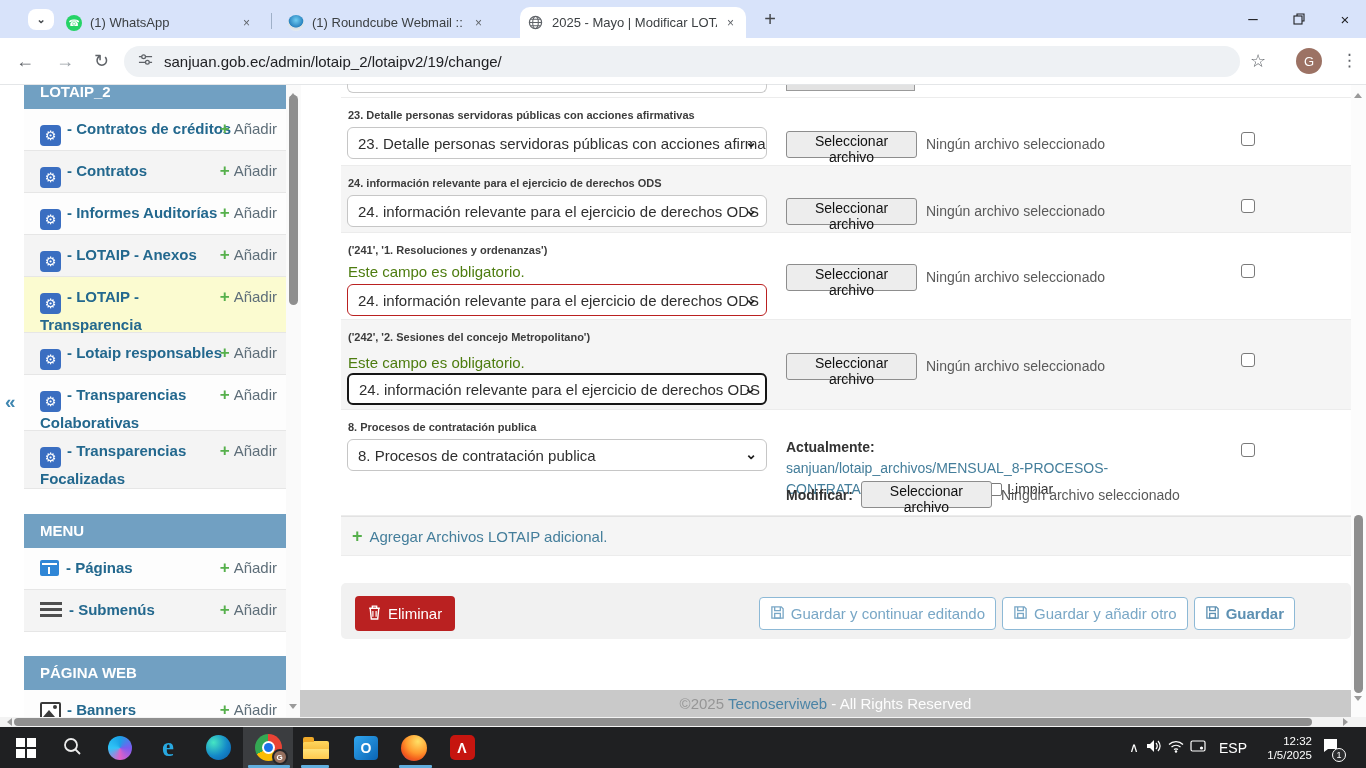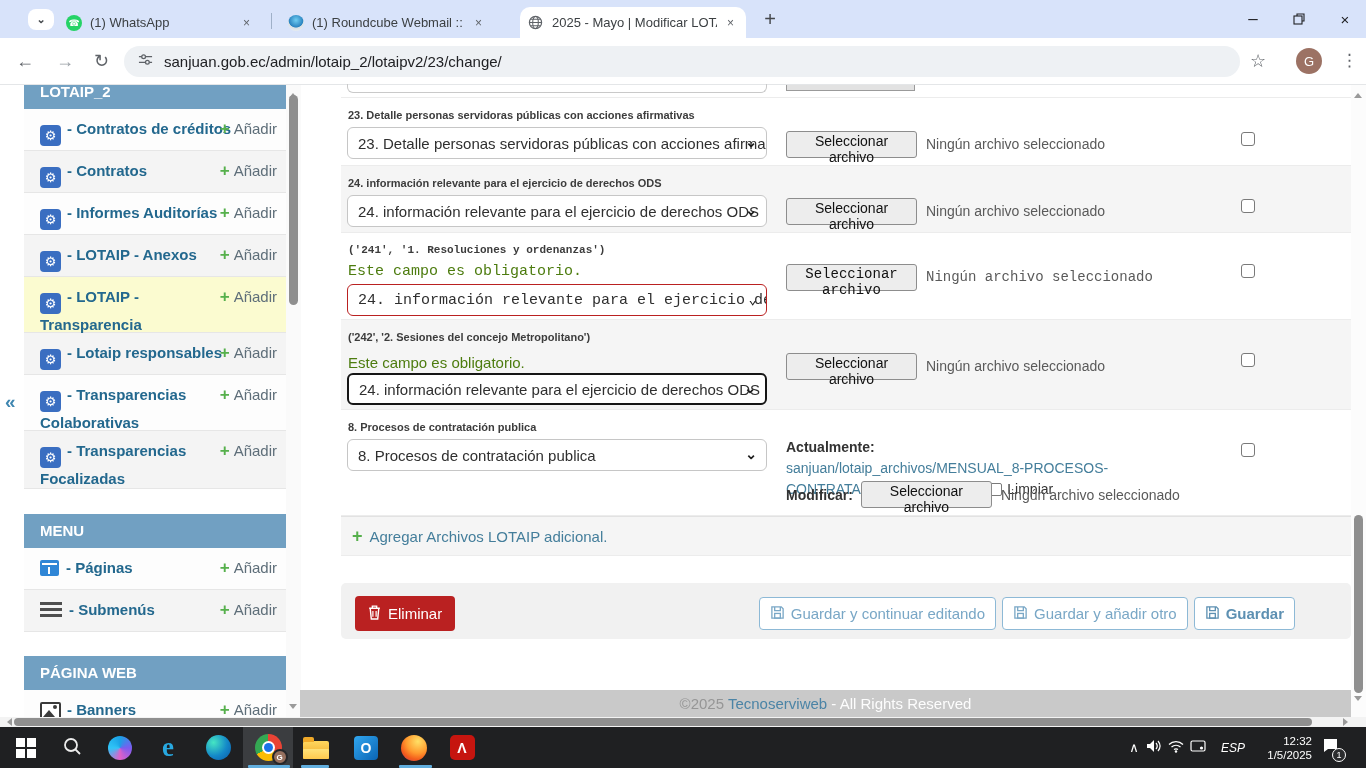--- a/index.html
+++ b/index.html
@@ -183,21 +183,21 @@
   .firefox { width:26px; height:26px; border-radius:50%;
              background:radial-gradient(circle at 65% 25%, #ffe066, #ff9a2e 45%, #f35b1c 70%, #b5336a 100%); }
   .adobe { width:25px; height:25px; border-radius:5px; background:#c6150f; color:#fff; font-size:14px;
            font-weight:bold; display:flex; align-items:center; justify-content:center; }
   .adobe::after { content:"Λ"; }
   .tray-txt { position:absolute; color:#fff; }
   .chev-up { left:1122px; top:0; width:24px; height:41px; display:flex; align-items:center;
              justify-content:center; font-size:13px; }
   .tray-ico { position:absolute; top:0; height:41px; display:flex; align-items:center; }
   .esp { left:1214px; top:0; width:38px; height:41px; display:flex; align-items:center;
-         justify-content:center; font-size:12px;font-style:italic; }
+         justify-content:center; font-size:14px; }
   .clock { left:1250px; top:7px; width:62px; font-size:11.5px; line-height:14px; text-align:right; }
   .notif { position:relative; }
   .badge { position:absolute; right:-7px; bottom:-5px; width:14px; height:14px; border-radius:50%;
            background:#2b2c2e; border:1.5px solid #fff; color:#fff; font-size:9px; display:flex;
            align-items:center; justify-content:center; }
 </style>
 </head>
 <body>
 
 <div class="screen">
@@ -244,21 +244,21 @@
     <span class="nav-ico nv-fwd">→</span>
     <span class="nav-ico nv-rld">↻</span>
     <div class="urlbar">
       <span>
         <svg width="15" height="15" viewBox="0 0 16 16">
             <path d="M1 5h14M1 11h14" stroke="#5f6368" stroke-width="1.4"></path>
             <circle cx="6" cy="5" r="2" fill="#eef1f4" stroke="#5f6368" stroke-width="1.4"></circle>
             <circle cx="10" cy="11" r="2" fill="#eef1f4" stroke="#5f6368" stroke-width="1.4"></circle>
           </svg>
       </span>
-      <span class="url-text">sanjuan.gob.ec/admin/lotaip_2/lotaipv2/23/change/</span>
+      <span class="url-text">sanjuan.gob.ec/admin/lotaip_2/lotaipv2/19/change/</span>
     </div>
     <span class="tb-star">☆</span>
     <span class="tb-avatar">G</span>
     <span class="tb-menu">⋮</span>
   </div>
 
   <div class="page">
     <span class="collapse">«</span>
 
     <div class="sidebar">
@@ -342,21 +342,21 @@
         <div class="f-label">24. información relevante para el ejercicio de derechos ODS</div>
         <div class="sel-box" style="top:29px;">
           <span>24. información relevante para el ejercicio de derechos ODS</span>
           <span class="sel-chev">⌄</span>
         </div>
         <button class="file-btn" style="top:32px;">Seleccionar archivo</button>
         <span class="no-file" style="top:37px;">Ningún archivo seleccionado</span>
         <span class="chk" style="top:33px;"></span>
       </div>
 
-      <div class="frow" style="top:148px;height:87px;font-family:Liberation Mono, monospace;">
+      <div class="frow" style="top:148px;height:87px;">
         <div class="f-label">('241', '1. Resoluciones y ordenanzas')</div>
         <div class="err" style="top:30px;">Este campo es obligatorio.</div>
         <div class="sel-box sel-err" style="top:51px;">
           <span>24. información relevante para el ejercicio de derechos ODS</span>
           <span class="sel-chev">⌄</span>
         </div>
         <button class="file-btn" style="top:31px;">Seleccionar archivo</button>
         <span class="no-file" style="top:36px;">Ningún archivo seleccionado</span>
         <span class="chk" style="top:31px;"></span>
       </div>

